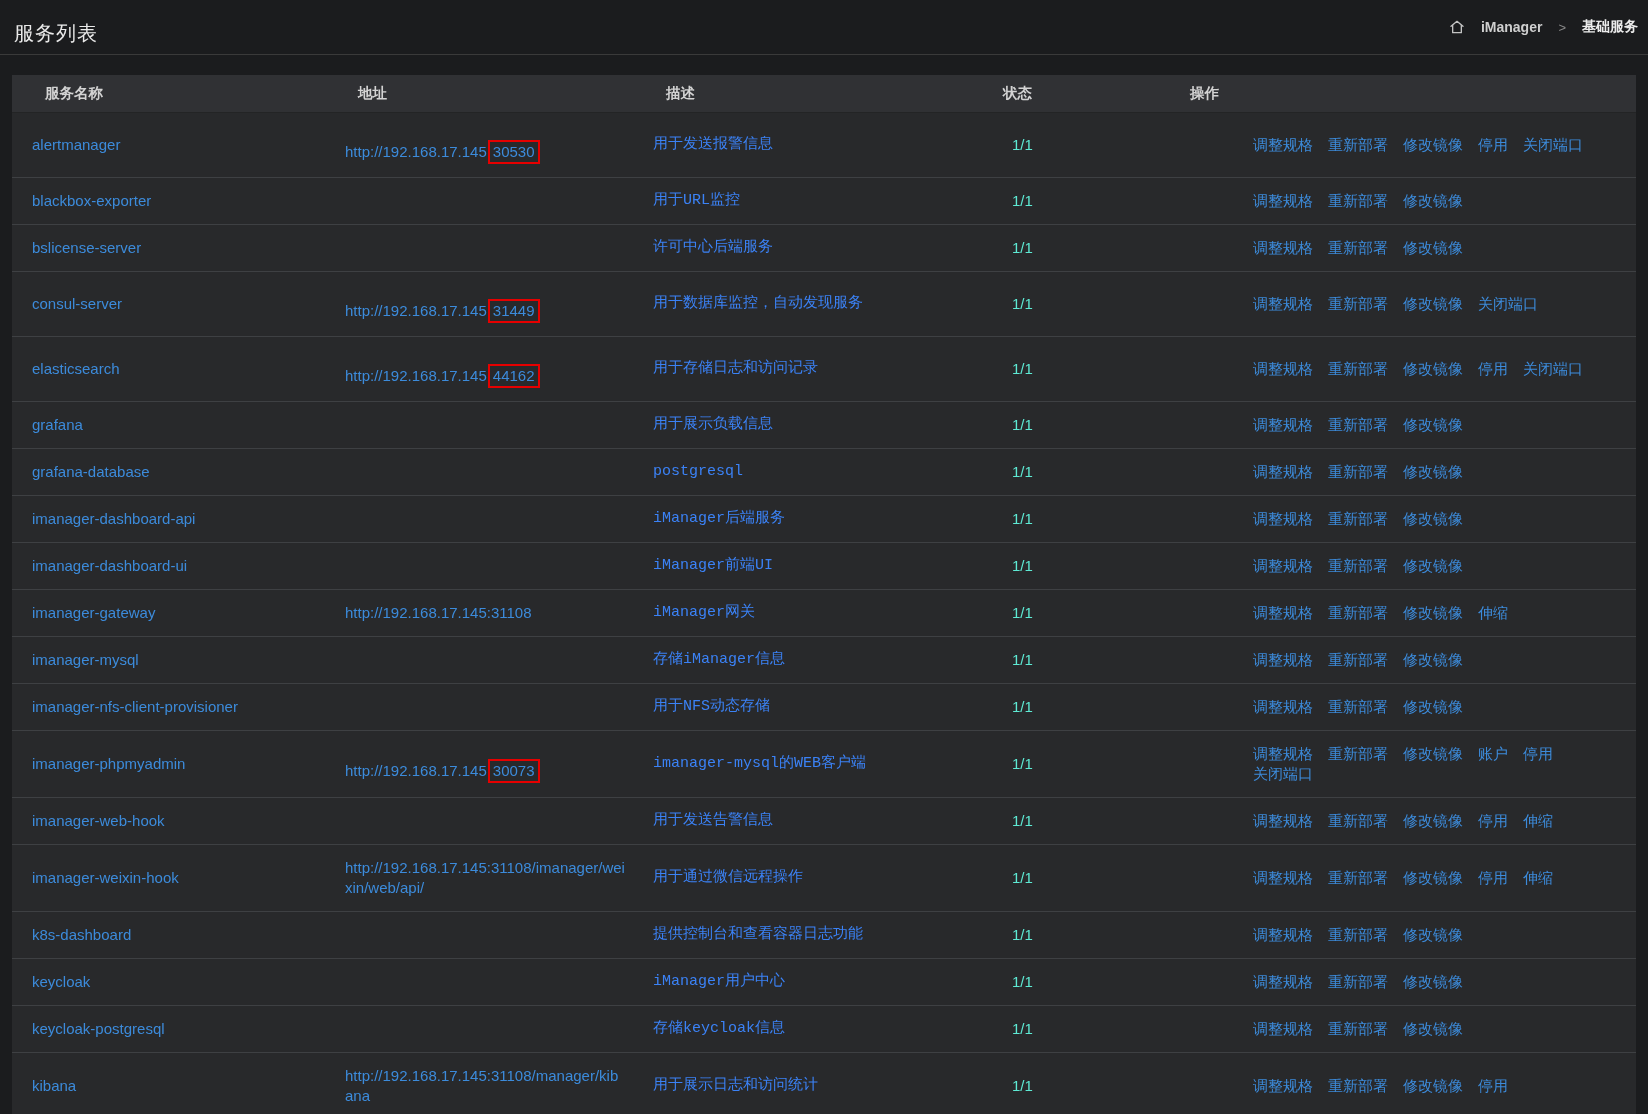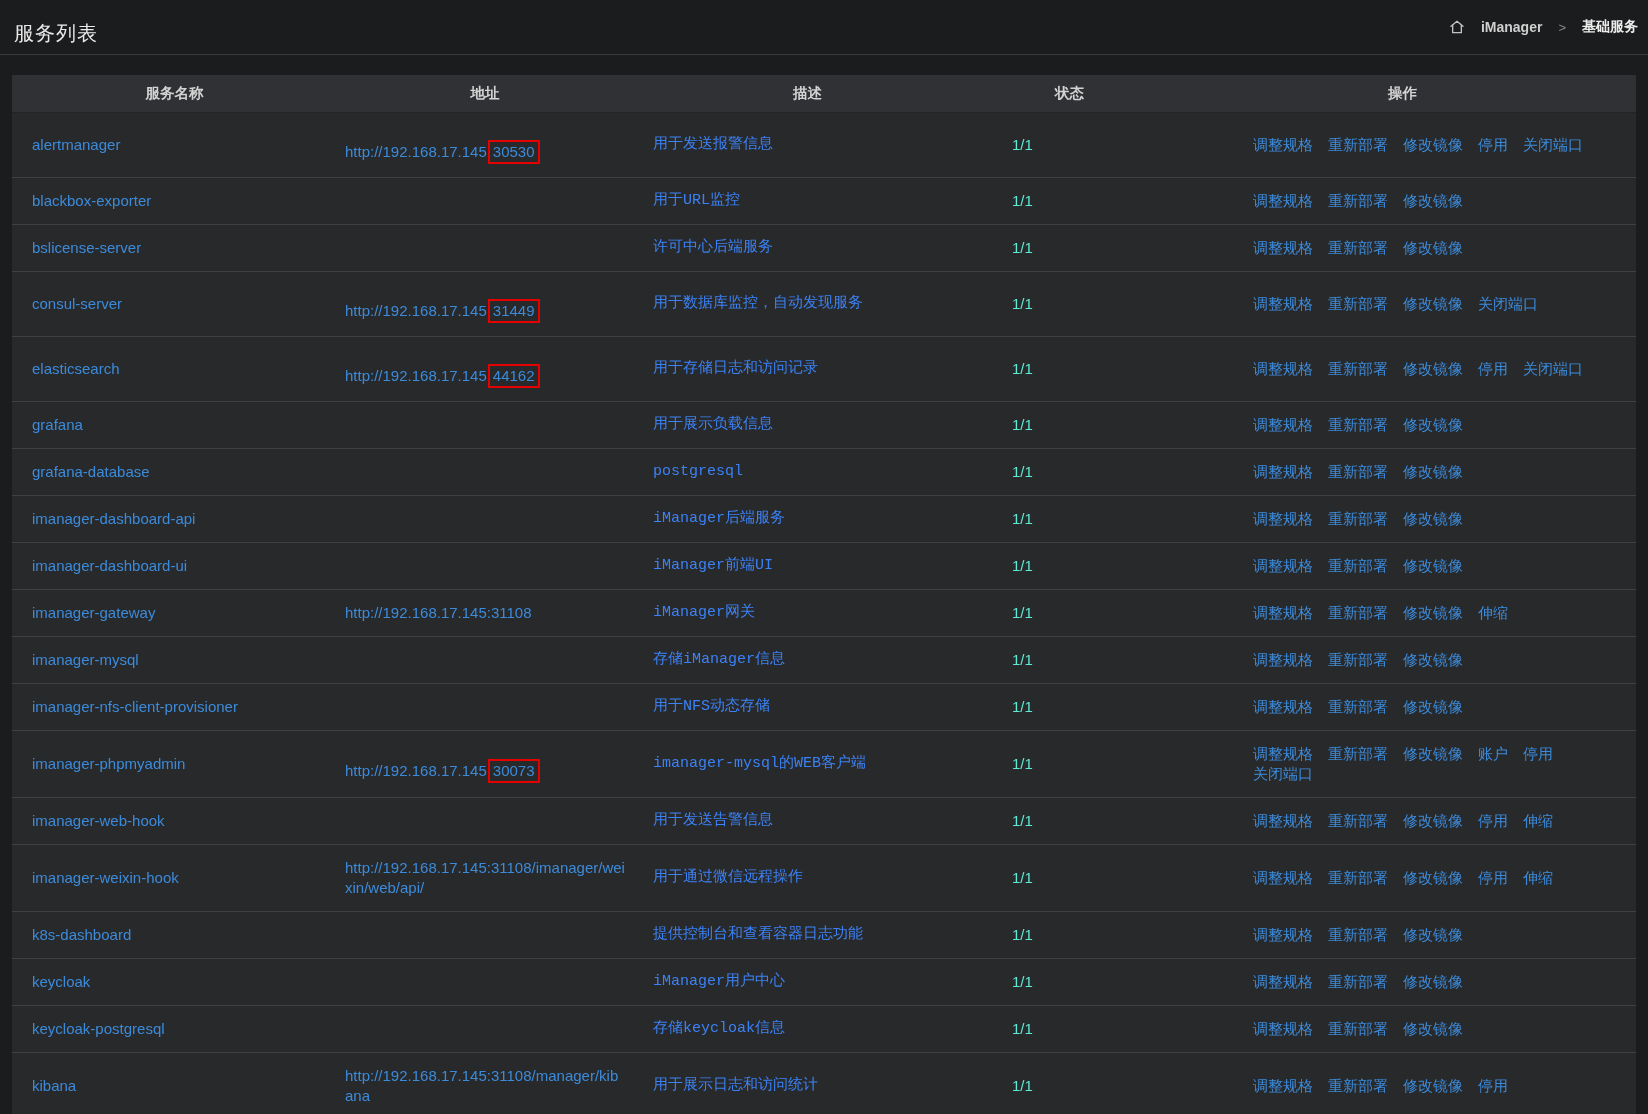--- a/index.html
+++ b/index.html
@@ -32,22 +32,22 @@
   .breadcrumb .home svg{stroke:#c3c3c3;}
   .breadcrumb .root{color:#cfcfcf;font-weight:700;cursor:pointer;}
   .breadcrumb .sep{color:#8a8a8a;font-size:13px;}
   .breadcrumb .current{color:#ececec;font-weight:700;}
   
   .table-wrap{margin:20px 12px 0 12px;}
   table{width:1624px;table-layout:fixed;border-collapse:collapse;background:var(--row-bg);font-size:15px;}
   col.c1{width:313px;} col.c2{width:308px;} col.c3{width:337px;} col.c4{width:187px;} col.c5{width:auto;}
   thead th{
     background:var(--head-bg);
-    color:#d3d3d3;font-weight:700;font-size:14.5px;text-align:center;
-    padding:9px 8px 9px 20px;height:35px;
+    color:#d3d3d3;font-weight:700;font-size:14.5px;text-align:left;
+    padding:9px 8px 9px 33px;height:35px;
   }
   tbody td{
     padding:13px 8px 13px 20px;
     border-bottom:1px solid var(--border);
     vertical-align:middle;line-height:20px;
   }
   tbody tr:first-child td{border-top:1px solid #232425;}
   td.c-status{padding-left:42px;color:#5eead4;}
   td.c-ops{padding-left:96px;}
   a.link{color:var(--link);text-decoration:none;cursor:pointer;}

